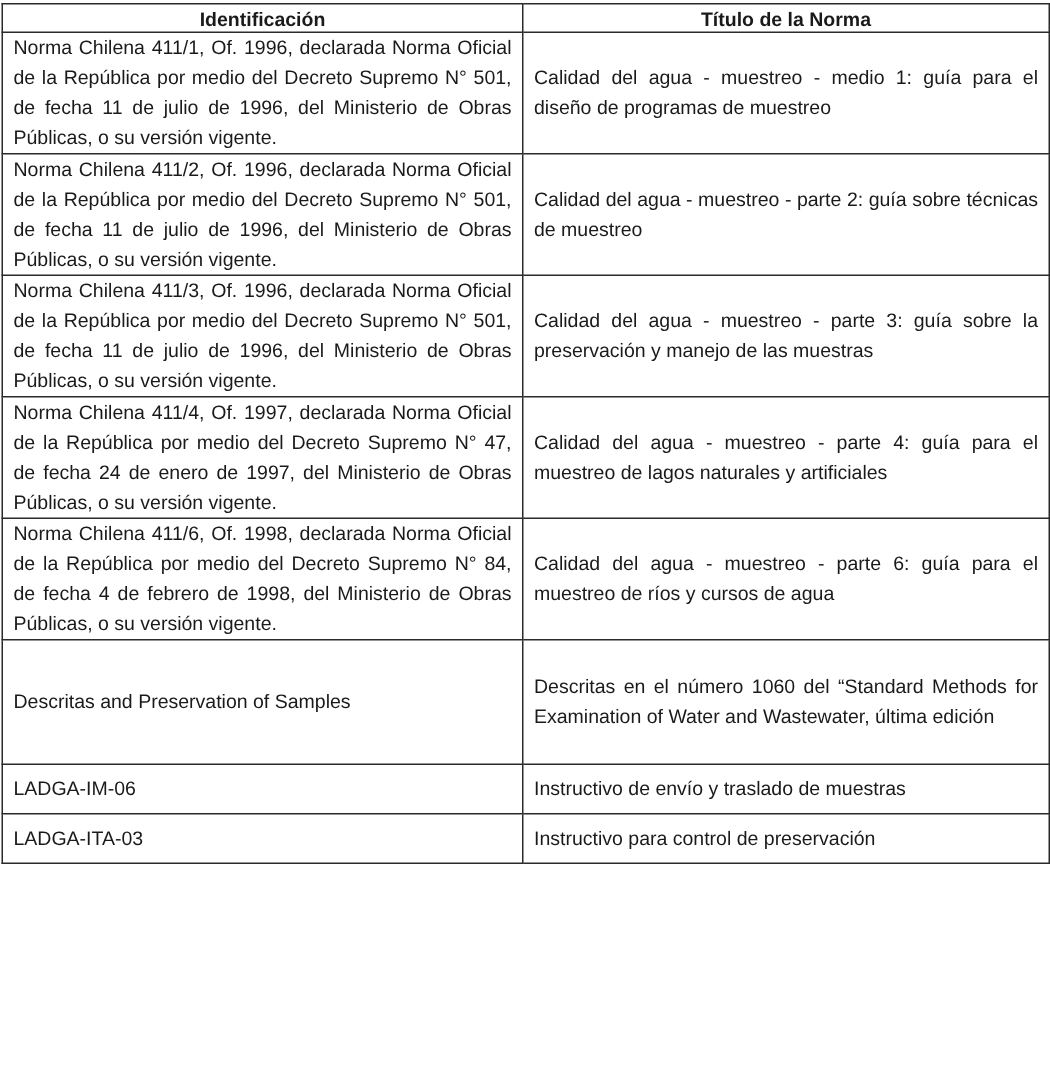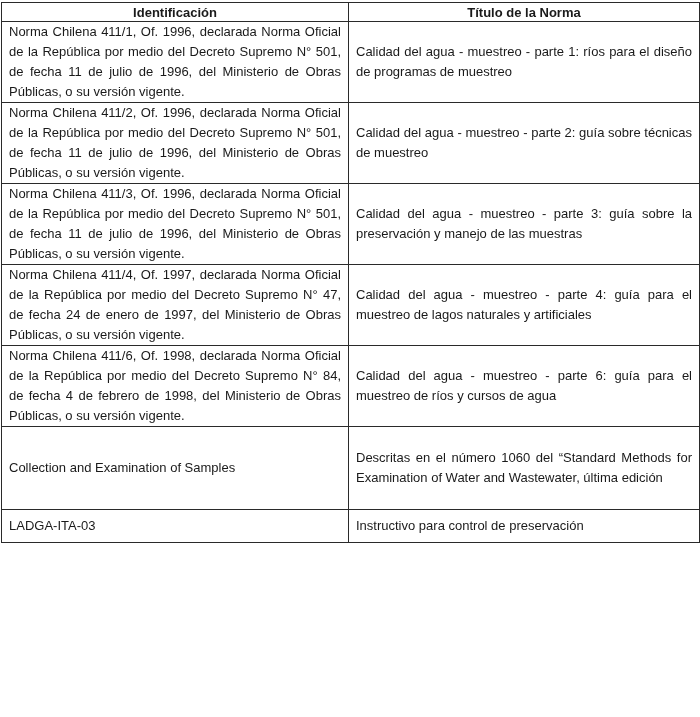--- a/index.html
+++ b/index.html
@@ -44,40 +44,44 @@
     </colgroup>
   <thead>
     <tr>
       <th>Identificación</th>
       <th>Título de la Norma</th>
     </tr>
   </thead>
   <tbody>
     <tr class="r-norm">
       <td class="just">Norma Chilena 411/1, Of. 1996, declarada Norma Oficial de la República por medio del Decreto Supremo N° 501, de fecha 11 de julio de 1996, del Ministerio de Obras Públicas, o su versión vigente.</td>
-      <td class="just">Calidad del agua - muestreo - parte 1: ríos para el diseño de programas de muestreo</td>
+      <td class="just">Calidad del agua - muestreo - medio 1: guía para el diseño de programas de muestreo</td>
     </tr>
     <tr class="r-norm">
       <td class="just">Norma Chilena 411/2, Of. 1996, declarada Norma Oficial de la República por medio del Decreto Supremo N° 501, de fecha 11 de julio de 1996, del Ministerio de Obras Públicas, o su versión vigente.</td>
       <td class="just">Calidad del agua - muestreo - parte 2: guía sobre técnicas de muestreo</td>
     </tr>
     <tr class="r-norm">
       <td class="just">Norma Chilena 411/3, Of. 1996, declarada Norma Oficial de la República por medio del Decreto Supremo N° 501, de fecha 11 de julio de 1996, del Ministerio de Obras Públicas, o su versión vigente.</td>
       <td class="just">Calidad del agua - muestreo - parte 3: guía sobre la preservación y manejo de las muestras</td>
     </tr>
     <tr class="r-norm">
       <td class="just">Norma Chilena 411/4, Of. 1997, declarada Norma Oficial de la República por medio del Decreto Supremo N° 47, de fecha 24 de enero de 1997, del Ministerio de Obras Públicas, o su versión vigente.</td>
       <td class="just">Calidad del agua - muestreo - parte 4: guía para el muestreo de lagos naturales y artificiales</td>
     </tr>
     <tr class="r-norm">
       <td class="just">Norma Chilena 411/6, Of. 1998, declarada Norma Oficial de la República por medio del Decreto Supremo N° 84, de fecha 4 de febrero de 1998, del Ministerio de Obras Públicas, o su versión vigente.</td>
       <td class="just">Calidad del agua - muestreo - parte 6: guía para el muestreo de ríos y cursos de agua</td>
     </tr>
     <tr class="r-coll">
-      <td>Collection and Examination of Samples</td>
+      <td>Descritas and Preservation of Samples</td>
       <td class="just">Descritas en el número 1060 del “Standard Methods for Examination of Water and Wastewater, última edición</td>
+    </tr>
+    <tr class="r-small">
+      <td>LADGA-IM-06</td>
+      <td>Instructivo de envío y traslado de muestras</td>
     </tr>
     <tr class="r-small">
       <td>LADGA-ITA-03</td>
       <td>Instructivo para control de preservación</td>
     </tr>
   </tbody>
 </table>
 
 </body></html>

